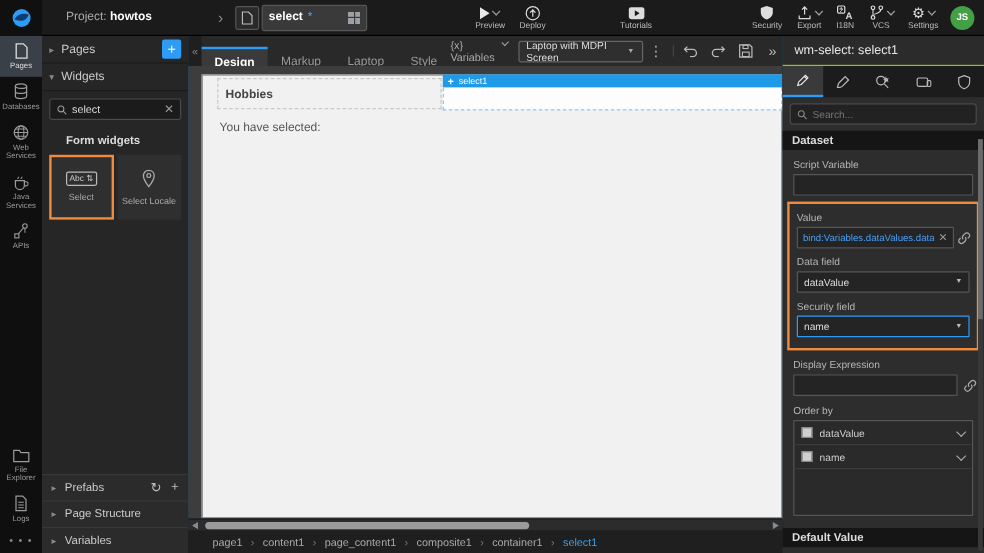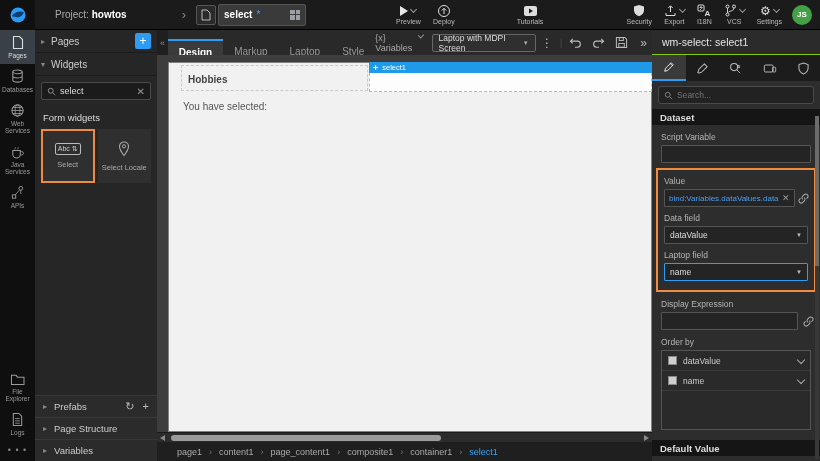--- a/index.html
+++ b/index.html
@@ -47,21 +47,21 @@
   .lp-row { height:23px; display:flex; align-items:center; padding:0 6px; font-size:10px; color:#ccc;
             border-bottom:1px solid #1c1c1c; }
   .lp-row .arrow { color:#888; font-size:8px; margin-right:6px; }
   .plus-btn { margin-left:auto; width:16px; height:16px; background:#2e9bf5; border-radius:2px;
               color:#fff; font-size:12px; display:flex; align-items:center; justify-content:center; }
   .lp-search { margin:6px; height:18px; background:#1b1b1b; border:1px solid #4a4a4a; border-radius:2px;
                display:flex; align-items:center; padding:0 5px; gap:4px; }
   .lp-search input { flex:1; min-width:0; background:transparent; border:none; outline:none;
                      color:#ddd; font-size:9px; font-family:"Liberation Sans", sans-serif; }
   .lp-search .x { color:#999; font-size:10px; }
-  .group-label { font-size:9.5px; color:#ddd; padding:6px 8px 4px; }
+  .group-label { font-size:9.5px; color:#ddd; padding:6px 20px 4px;font-weight:bold; }
   .tiles { display:flex; gap:3px; padding:2px 6px; }
   .tile { width:54px; height:54px; background:#2f2f2f; display:flex; flex-direction:column;
           align-items:center; justify-content:center; gap:5px; border:1px solid #2f2f2f; }
   .tile.hl { border:2px solid #f08a3c; }
   .tile .tlabel { font-size:7.5px; color:#aaa; text-align:center; }
   .abcicon { border:1px solid #bbb; border-radius:2px; color:#ccc; font-size:7px; padding:1px 2px; }
   .lp-bottom { position:absolute; bottom:0; left:0; right:0; }
   .lp-brow { height:22px; display:flex; align-items:center; padding:0 8px; font-size:9.5px; color:#ccc;
              background:#2b2b2b; border-top:1px solid #383838; }
   .lp-brow .arrow { color:#888; font-size:8px; margin-right:7px; }
@@ -488,21 +488,21 @@
           <svg width="11" height="11" viewBox="0 0 13 13">
               <path d="M5.5 7.5a2.6 2.6 0 0 1 0-3.7l1.8-1.8a2.6 2.6 0 0 1 3.7 3.7l-1 1 M7.5 5.5a2.6 2.6 0 0 1 0 3.7L5.7 11A2.6 2.6 0 0 1 2 7.3l1-1" fill="none" stroke="#aaa" stroke-width="1.2"></path>
             </svg>
         </span>
       </div>
       <div class="fld-label">Data field</div>
       <div class="selbox">
         <span>dataValue</span>
         <span class="dd">▼</span>
       </div>
-      <div class="fld-label">Laptop field</div>
+      <div class="fld-label">Security field</div>
       <div class="selbox focus">
         <span>name</span>
         <span class="dd">▼</span>
       </div>
     </div>
 
     <div class="fld-label">Display Expression</div>
     <div class="inp-row" style="margin-right:0;">
       <div class="fld-input" style="flex:1; margin-right:3px;">
         <input style="">

